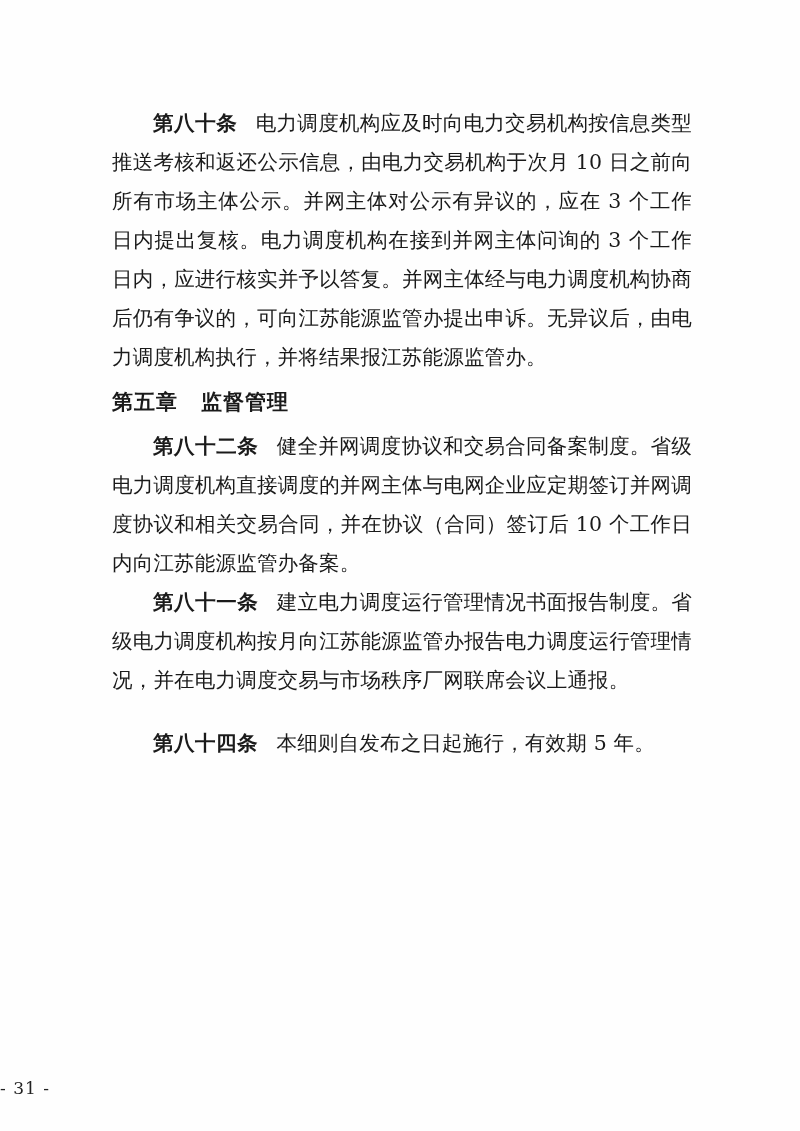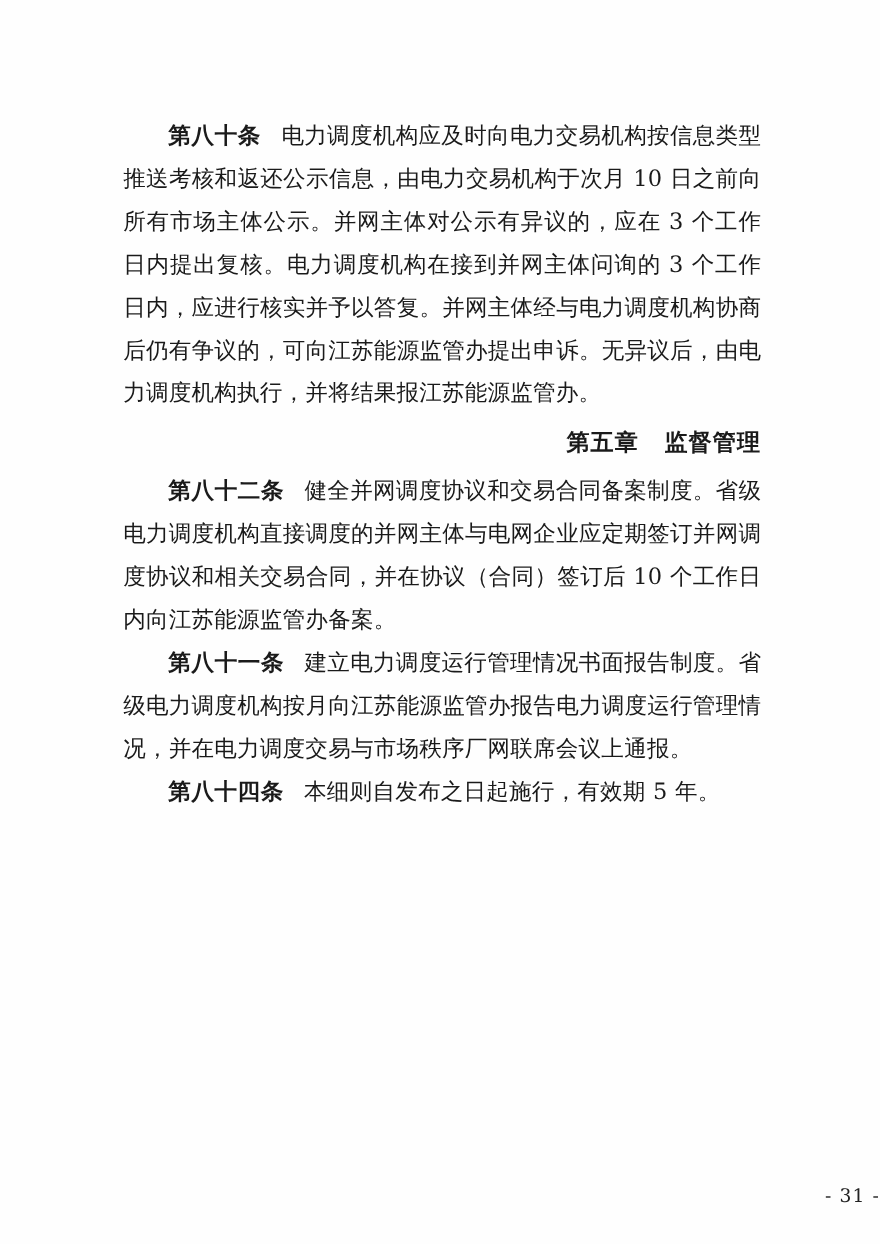--- a/index.html
+++ b/index.html
@@ -34,21 +34,21 @@
     line-height: 39px;
     text-align: justify;
     text-justify: inter-ideograph;
     margin: 0 0 0 0;
     letter-spacing: 0.2px;
     text-indent: 2em;
   }
   .heading {
     font-size: 21px;
     line-height: 44px;
-    text-align: right;
+    text-align: left;
     font-weight: bold;
     letter-spacing: 1px;
     margin: 3px 0 3px 0;
     text-indent: 0;
   }
   .heading .gap {
     display: inline-block;
     width: 1.1em;
   }
   .term {
@@ -57,28 +57,29 @@
   }
   .after-term {
     display: inline-block;
     width: 0.9em;
   }
   .footer {
     position: absolute;
     left: 0;
     top: 1078px;
     width: 800px;
-    text-align: right;
+    text-align: left;
     font-size: 17px;
     letter-spacing: 1px;
     color: #222;
     font-family: "DejaVu Serif", "Liberation Serif", serif;
   }
   .para.last-line {
     margin-bottom: 0;
+    margin-top: 24px;
   }
 </style>
 </head>
 <body>
 
 <div class="page">
   <div class="content">
 
     <p class="para"><span class="term">第八十条</span><span class="after-term"></span><span>电力调度机构应及时向电力交易机构按信息类型推送考核和返还公示信息，由电力交易机构于次月 10 日之前向所有市场主体公示。并网主体对公示有异议的，应在 3 个工作日内提出复核。电力调度机构在接到并网主体问询的 3 个工作日内，应进行核实并予以答复。并网主体经与电力调度机构协商后仍有争议的，可向江苏能源监管办提出申诉。无异议后，由电力调度机构执行，并将结果报江苏能源监管办。</span></p>
 

